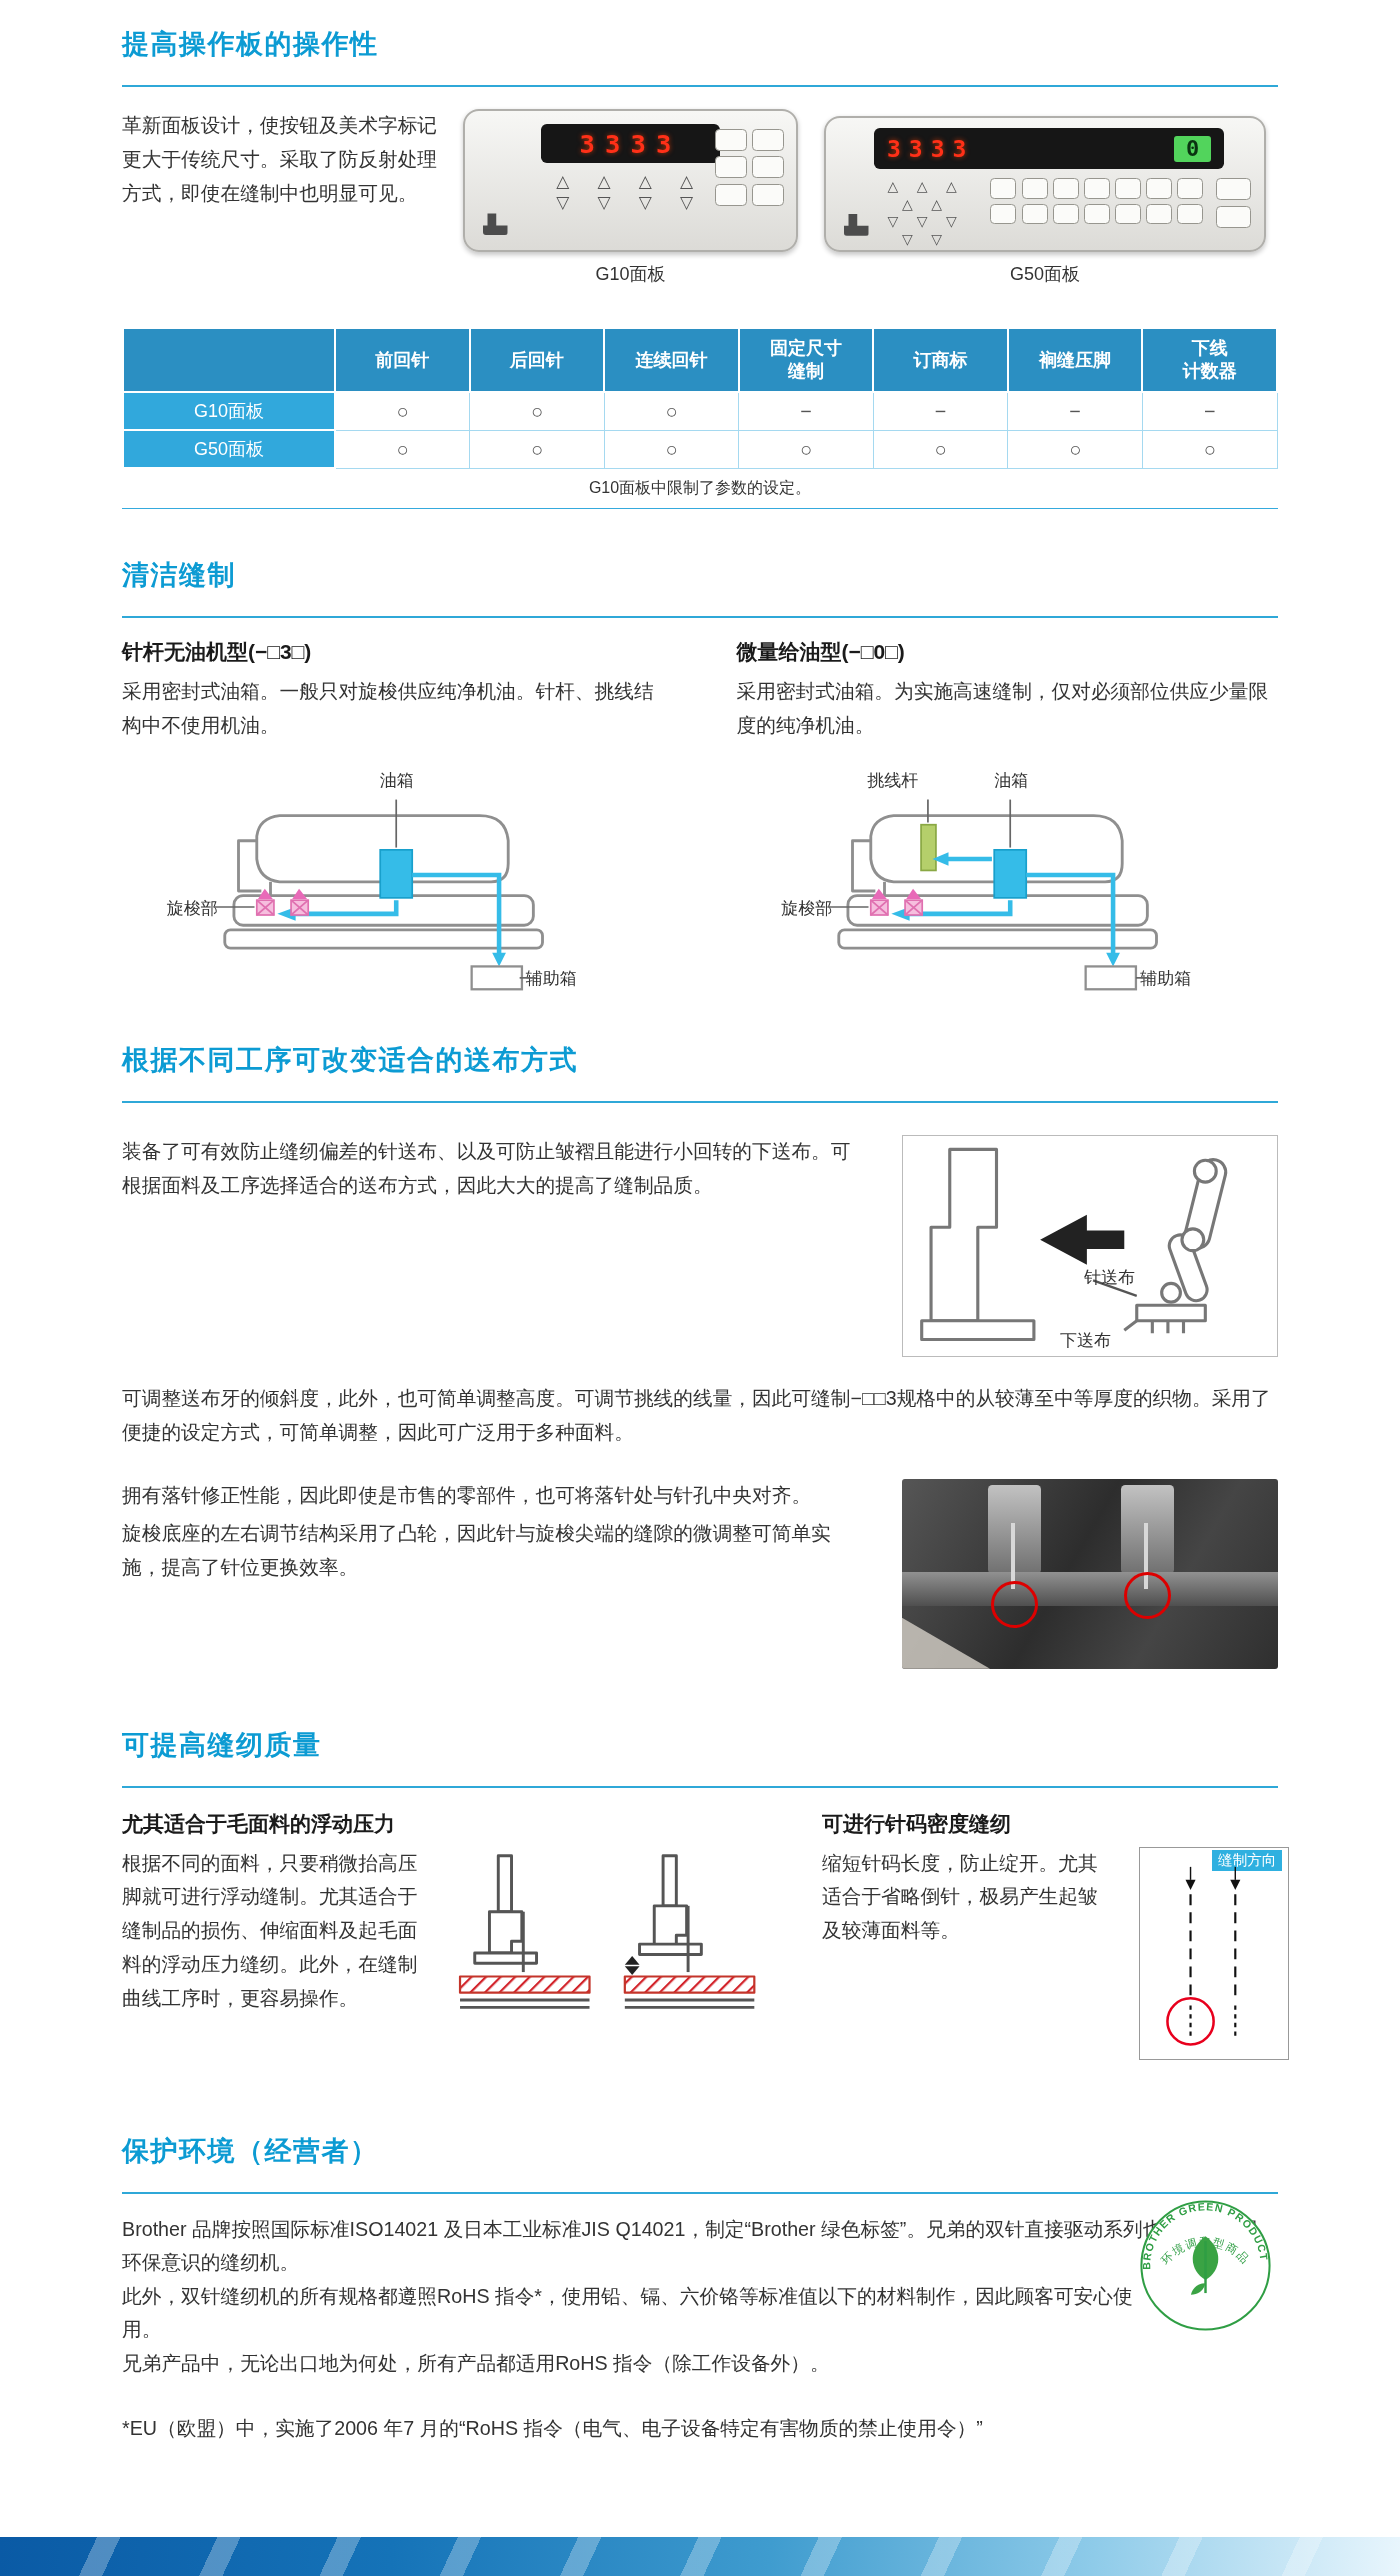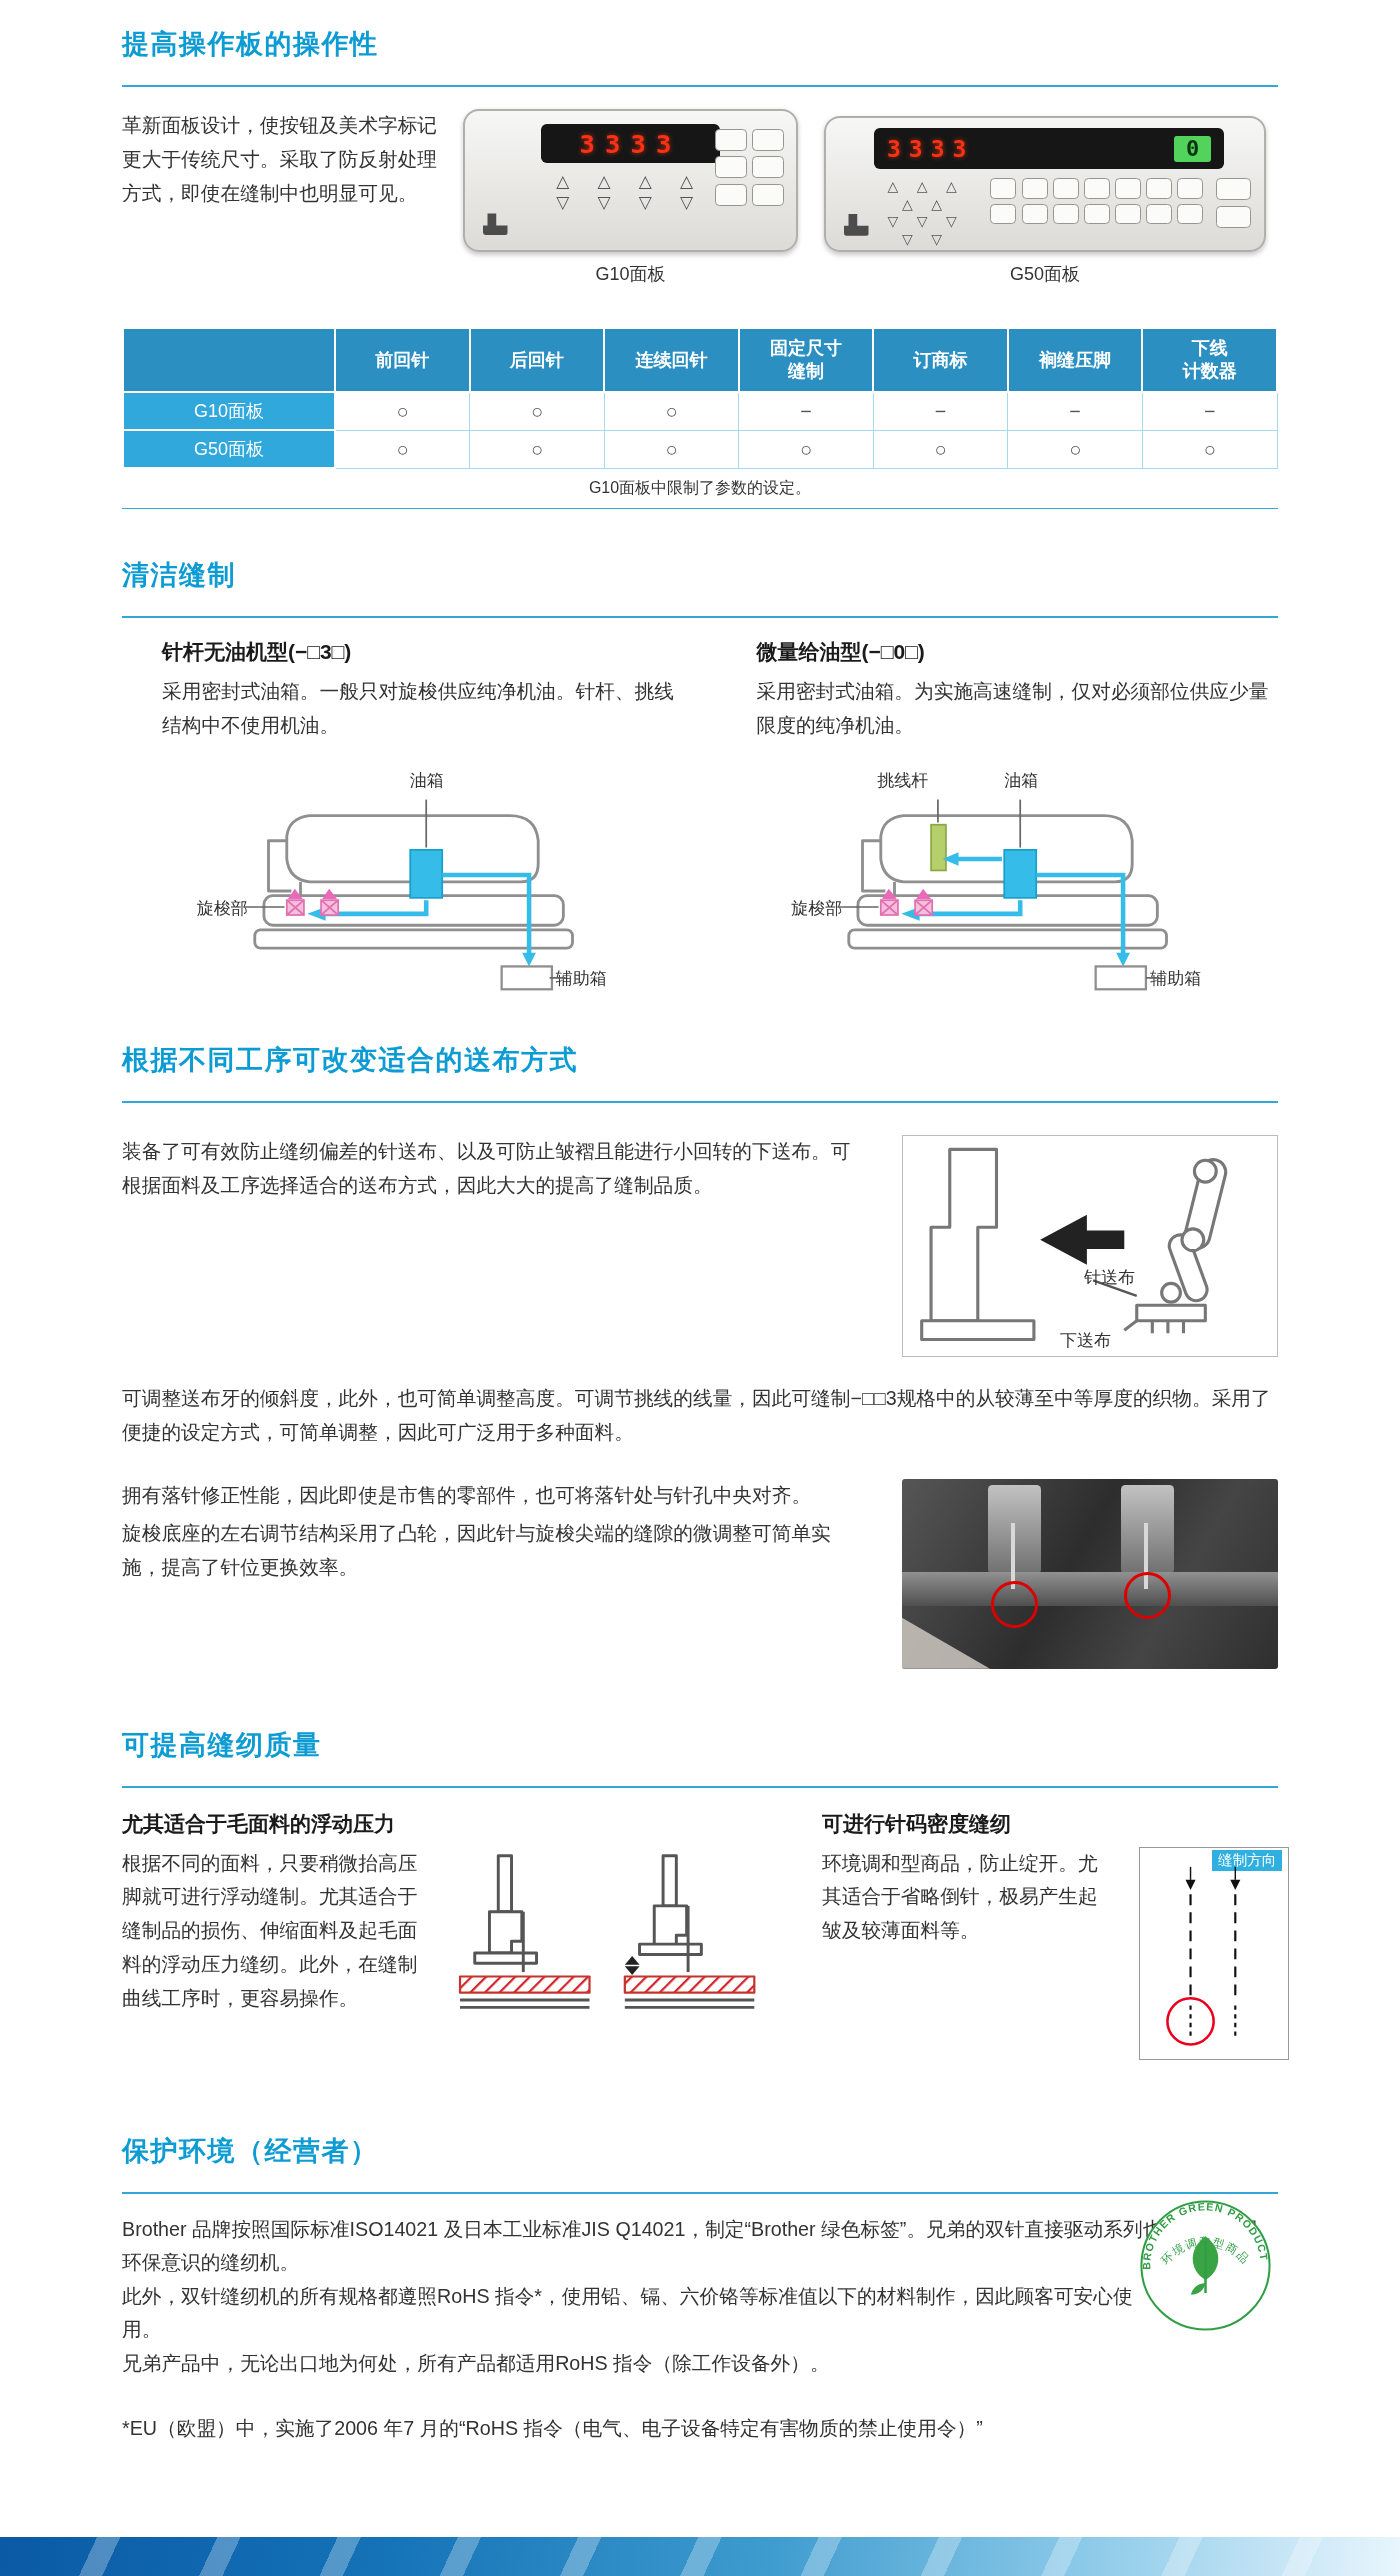--- a/index.html
+++ b/index.html
@@ -42,21 +42,21 @@
 
 .func-table{width:100%;border-collapse:collapse;margin-top:41px;table-layout:fixed;}
 .func-table th{background:#2b8fc2;color:#fff;font-weight:bold;font-size:18px;border:2.2px solid #fff;height:64px;text-align:center;vertical-align:middle;white-space:pre-line;line-height:1.3;}
 .func-table th.corner{width:212px;}
 .func-table td{height:38px;border:1.5px solid #a5d9f0;font-size:19.7px;color:#555;text-align:center;background:#fff;}
 .func-table td.rowlabel{background:#31a8dc;color:#fff;border:2.2px solid #fff;font-size:18px;}
 .table-note{margin-top:8.8px;padding-bottom:8.8px;border-bottom:1.5px solid #35aadd;text-align:center;font-size:16px;color:#333;}
 
 
 .sec-clean{margin-top:48px;}
-.two-col{display:flex;gap:73px;margin-top:20.4px;margin-left:40px;}
+.two-col{display:flex;gap:73px;margin-top:20.4px;}
 .two-col .col{flex:1;min-width:0;}
 .oil-diagram{position:relative;width:452px;height:241px;margin:26px auto 0;}
 .oil-svg{position:absolute;left:44px;top:26px;width:343px;height:200px;}
 .dlabel{position:absolute;font-size:17px;color:#333;white-space:nowrap;}
 .oil-tank-label{left:213px;top:0;}
 .takeup-label{left:86px;top:0;}
 .hook-label{left:0;top:128px;}
 .aux-label{left:359px;top:198px;}
 
 
@@ -398,21 +398,21 @@
               <polygon points="121,74 116,80 126,80" fill="#222"></polygon>
               <polygon points="121,87 116,81 126,81" fill="#222"></polygon>
             </svg>
           </div>
         </div>
       </div>
 
       <div class="q-right">
         <h3 class="sub-title">可进行针码密度缝纫</h3>
         <div class="q-right-flex">
-          <p class="body-text">环境调和型商品，防止绽开。尤其适合于省略倒针，极易产生起皱及较薄面料等。</p>
+          <p class="body-text">缩短针码长度，防止绽开。尤其适合于省略倒针，极易产生起皱及较薄面料等。</p>
           <div class="stitch-diagram">
             <span class="direction-label">缝制方向</span>
             <svg class="stitch-svg" viewBox="0 0 205 292">
               <line x1="70" y1="26" x2="70" y2="44" stroke="#111" stroke-width="2"></line>
               <polygon points="70,58 63,44 77,44" fill="#111"></polygon>
               <line x1="70" y1="64" x2="70" y2="214" stroke="#111" stroke-width="3" stroke-dasharray="15 10"></line>
               <line x1="70" y1="218" x2="70" y2="264" stroke="#111" stroke-width="3" stroke-dasharray="6 6"></line>
               <line x1="132" y1="26" x2="132" y2="44" stroke="#111" stroke-width="2"></line>
               <polygon points="132,58 125,44 139,44" fill="#111"></polygon>
               <line x1="132" y1="64" x2="132" y2="214" stroke="#111" stroke-width="3" stroke-dasharray="15 10"></line>

